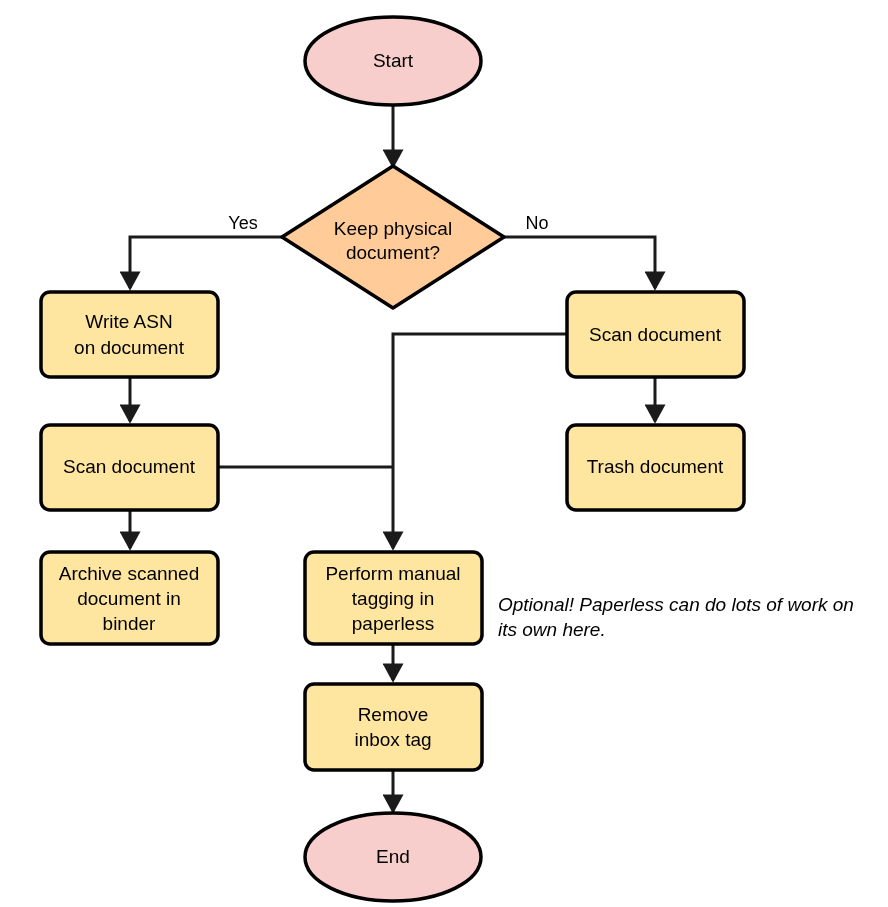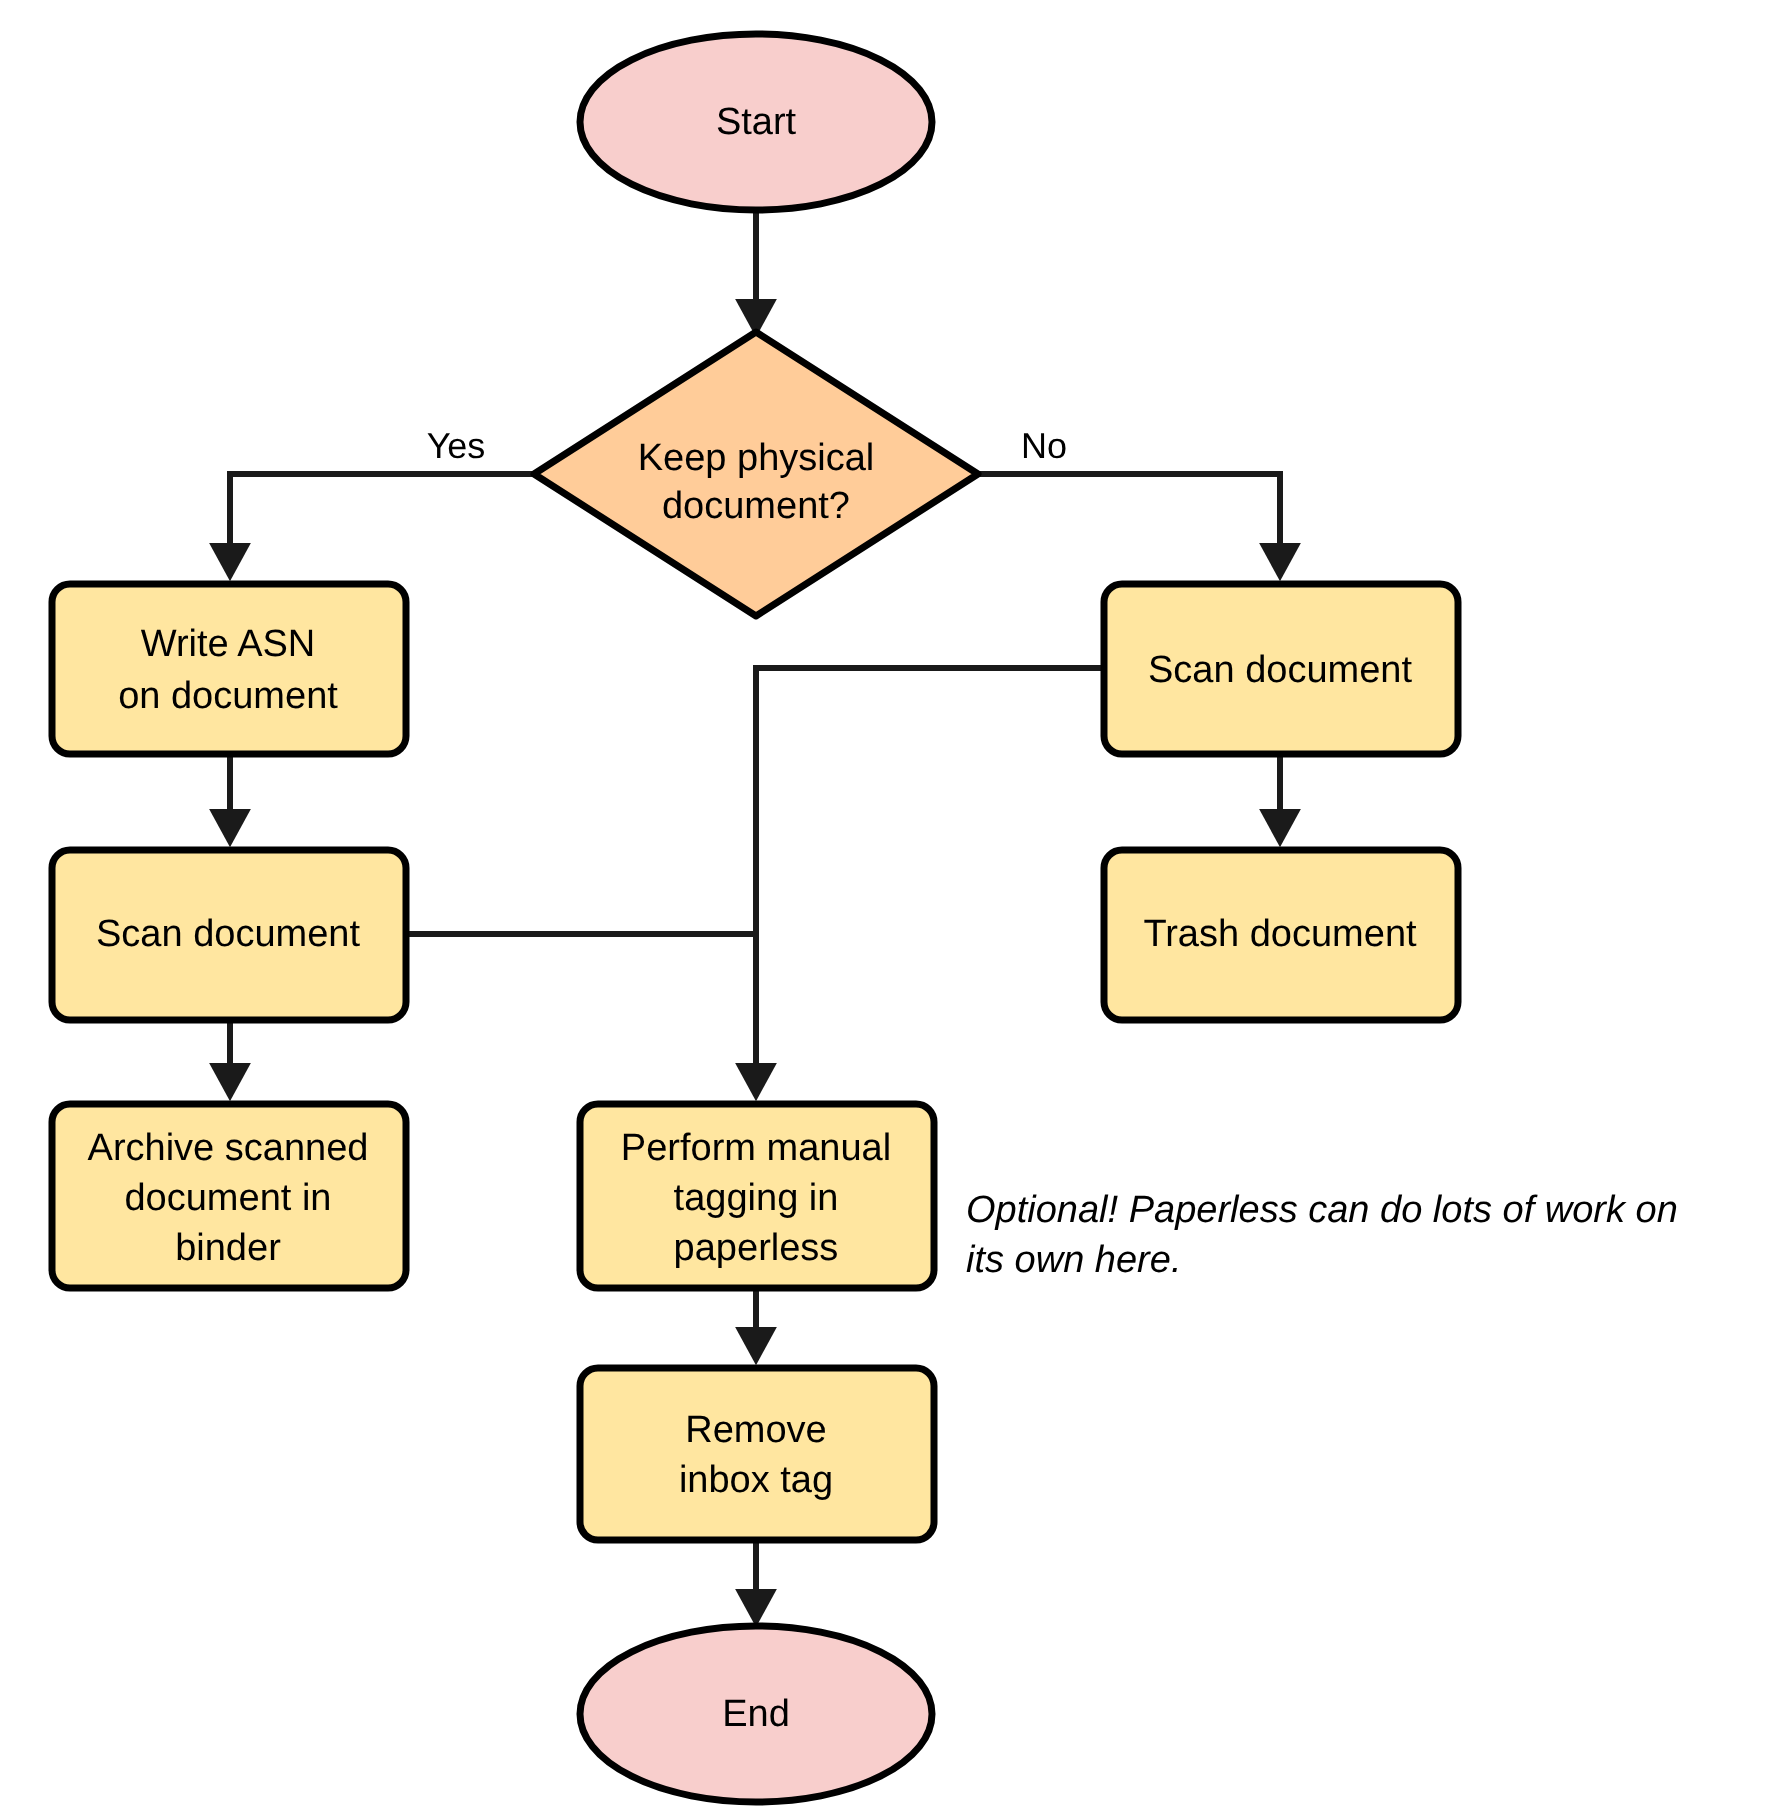--- a/index.html
+++ b/index.html
@@ -10,20 +10,21 @@
   }
   body {
     font-family: "Liberation Sans", sans-serif;
   }
   #canvas {
     position: relative;
     width: 866px;
     height: 907px;
     background: #ffffff;
     overflow: hidden;
+    margin-left: 15px;
   }
   #flow-svg {
     position: absolute;
     top: 0;
     left: 0;
     width: 888px;
     height: 907px;
   }
   .node-label {
     font-family: "Liberation Sans", sans-serif;

